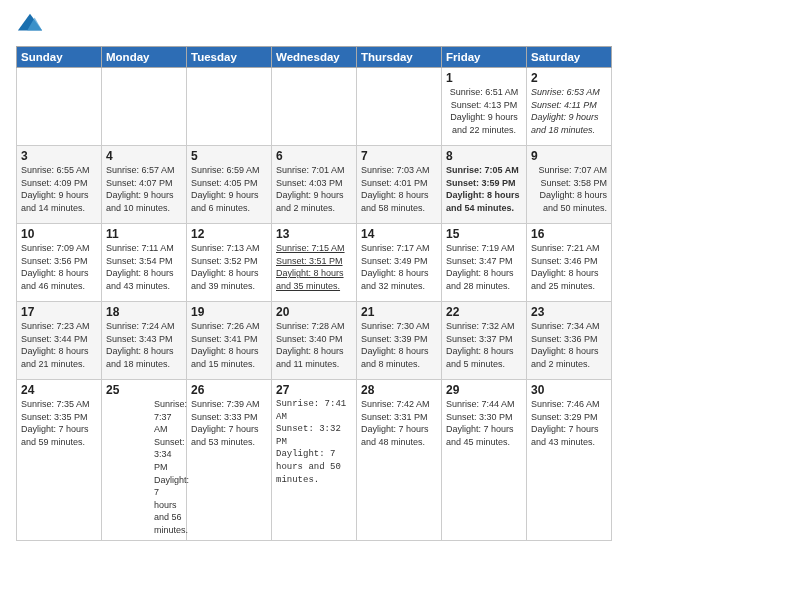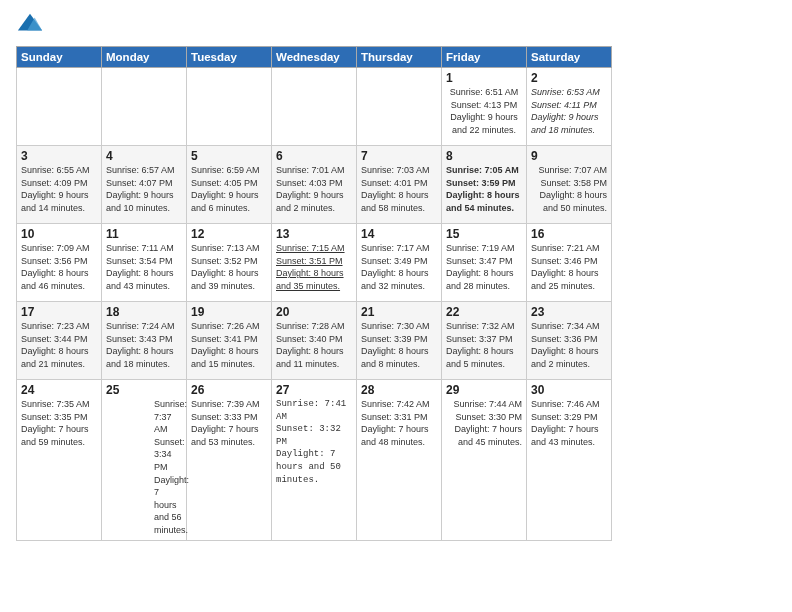--- a/index.html
+++ b/index.html
@@ -309,21 +309,21 @@
 Daylight: 7 hours and 50 minutes.</div>
           </td>
           <td>
             <span class="day-number">28</span>
             <div class="day-info" style="white-space: pre-line;">Sunrise: 7:42 AM
 Sunset: 3:31 PM
 Daylight: 7 hours and 48 minutes.</div>
           </td>
           <td>
             <span class="day-number">29</span>
-            <div class="day-info" style="white-space: pre-line; text-align: right;">Sunrise: 7:44 AM
+            <div class="day-info" style="white-space: pre-line;">Sunrise: 7:44 AM
 Sunset: 3:30 PM
 Daylight: 7 hours and 45 minutes.</div>
           </td>
           <td>
             <span class="day-number">30</span>
             <div class="day-info" style="white-space: pre-line;">Sunrise: 7:46 AM
 Sunset: 3:29 PM
 Daylight: 7 hours and 43 minutes.</div>
           </td>
         </tr>

